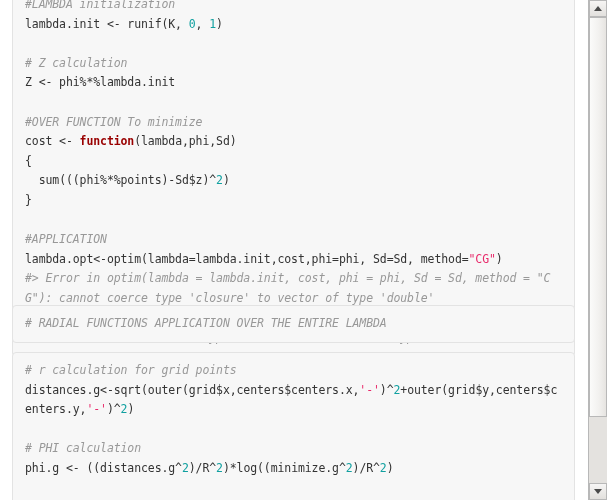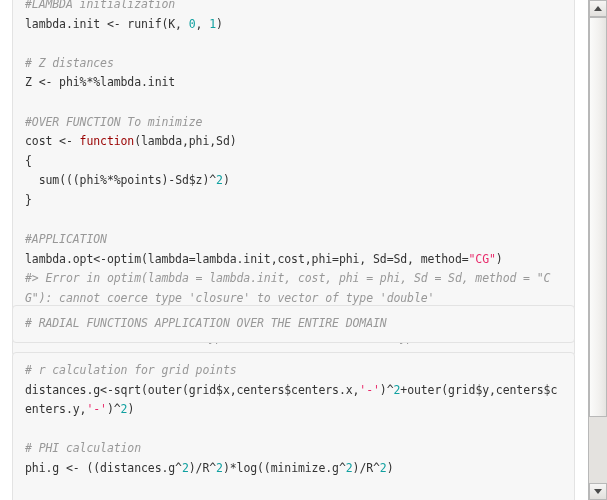--- a/index.html
+++ b/index.html
@@ -50,21 +50,21 @@
     font-family: "DejaVu Sans Mono", monospace;
     font-size: 11.5px;
     line-height: 19.6px;
     color: #333333;
     white-space: pre-wrap;
     word-break: break-all;
     letter-spacing: -0.1px;
   }
 
   .cm { color: #989898; font-style: italic; }   
-  .kw { color: #990000; font-weight: normal; text-align: right; }    
+  .kw { color: #990000; font-weight: bold; text-align: right; }    
   .nu { color: #10a0a0; }                       
   .st { color: #e8296a; }                       
   .ou { color: #989898; font-style: italic; text-align: right; }   
 
   
   .sb {
     position: absolute;
     top: 0;
     width: 19px;
     height: 500px;
@@ -126,38 +126,38 @@
 <body>
 
 <div id="viewport">
 
   <div id="doc">
 
     <div class="chunk" id="chunk1" style="top:-14px;">
       <pre class="code"><span class="cm">#LAMBDA initialization</span>
 <span><span>lambda.init &lt;- runif(K, </span><span class="nu">0</span><span>, </span><span class="nu">1</span><span>)</span></span>
 
-<span class="cm"># Z distances</span>
+<span class="cm"># Z calculation</span>
 <span>Z &lt;- phi%*%lambda.init</span>
 
 <span class="cm">#OVER FUNCTION To minimize</span>
 <span><span>cost &lt;- </span><span class="kw">function</span><span>(lambda,phi,Sd)</span></span>
 <span>{</span>
 <span><span>  sum(((phi%*%points)-Sd$z)^</span><span class="nu">2</span><span>)</span></span>
 <span>}</span>
 
 <span class="cm">#APPLICATION</span>
 <span><span>lambda.opt&lt;-optim(lambda=lambda.init,cost,phi=phi, Sd=Sd, method=</span><span class="st">"CG"</span><span>)</span></span>
 <span class="ou">#&gt; Error in optim(lambda = lambda.init, cost, phi = phi, Sd = Sd, method = "CG"): cannot coerce type 'closure' to vector of type 'double'</span>
 
 <span class="cm">### Error : cannot coerce type 'closure' to vector of type 'double' ?????</span></pre>
     </div>
 
     <div class="chunk" id="chunk2" style="top:305px;">
-      <pre class="code"><span class="cm"># RADIAL FUNCTIONS APPLICATION OVER THE ENTIRE DOMAIN</span></pre>
+      <pre class="code"><span class="cm"># RADIAL FUNCTIONS APPLICATION OVER THE ENTIRE LAMBDA</span></pre>
     </div>
 
     <div class="chunk" id="chunk3" style="top:352px; height:170px;">
       <pre class="code"><span class="cm"># r calculation for grid points</span>
 <span><span>distances.g&lt;-sqrt(outer(grid$x,centers$centers.x,</span><span class="st">'-'</span><span>)^</span><span class="nu">2</span><span>+outer(grid$y,centers$centers.y,</span><span class="st">'-'</span><span>)^</span><span class="nu">2</span><span>)</span></span>
 
 <span class="cm"># PHI calculation</span>
 <span><span>phi.g &lt;- ((distances.g^</span><span class="nu">2</span><span>)/R^</span><span class="nu">2</span><span>)*log((minimize.g^</span><span class="nu">2</span><span>)/R^</span><span class="nu">2</span><span>)</span></span>
 
 </pre>

